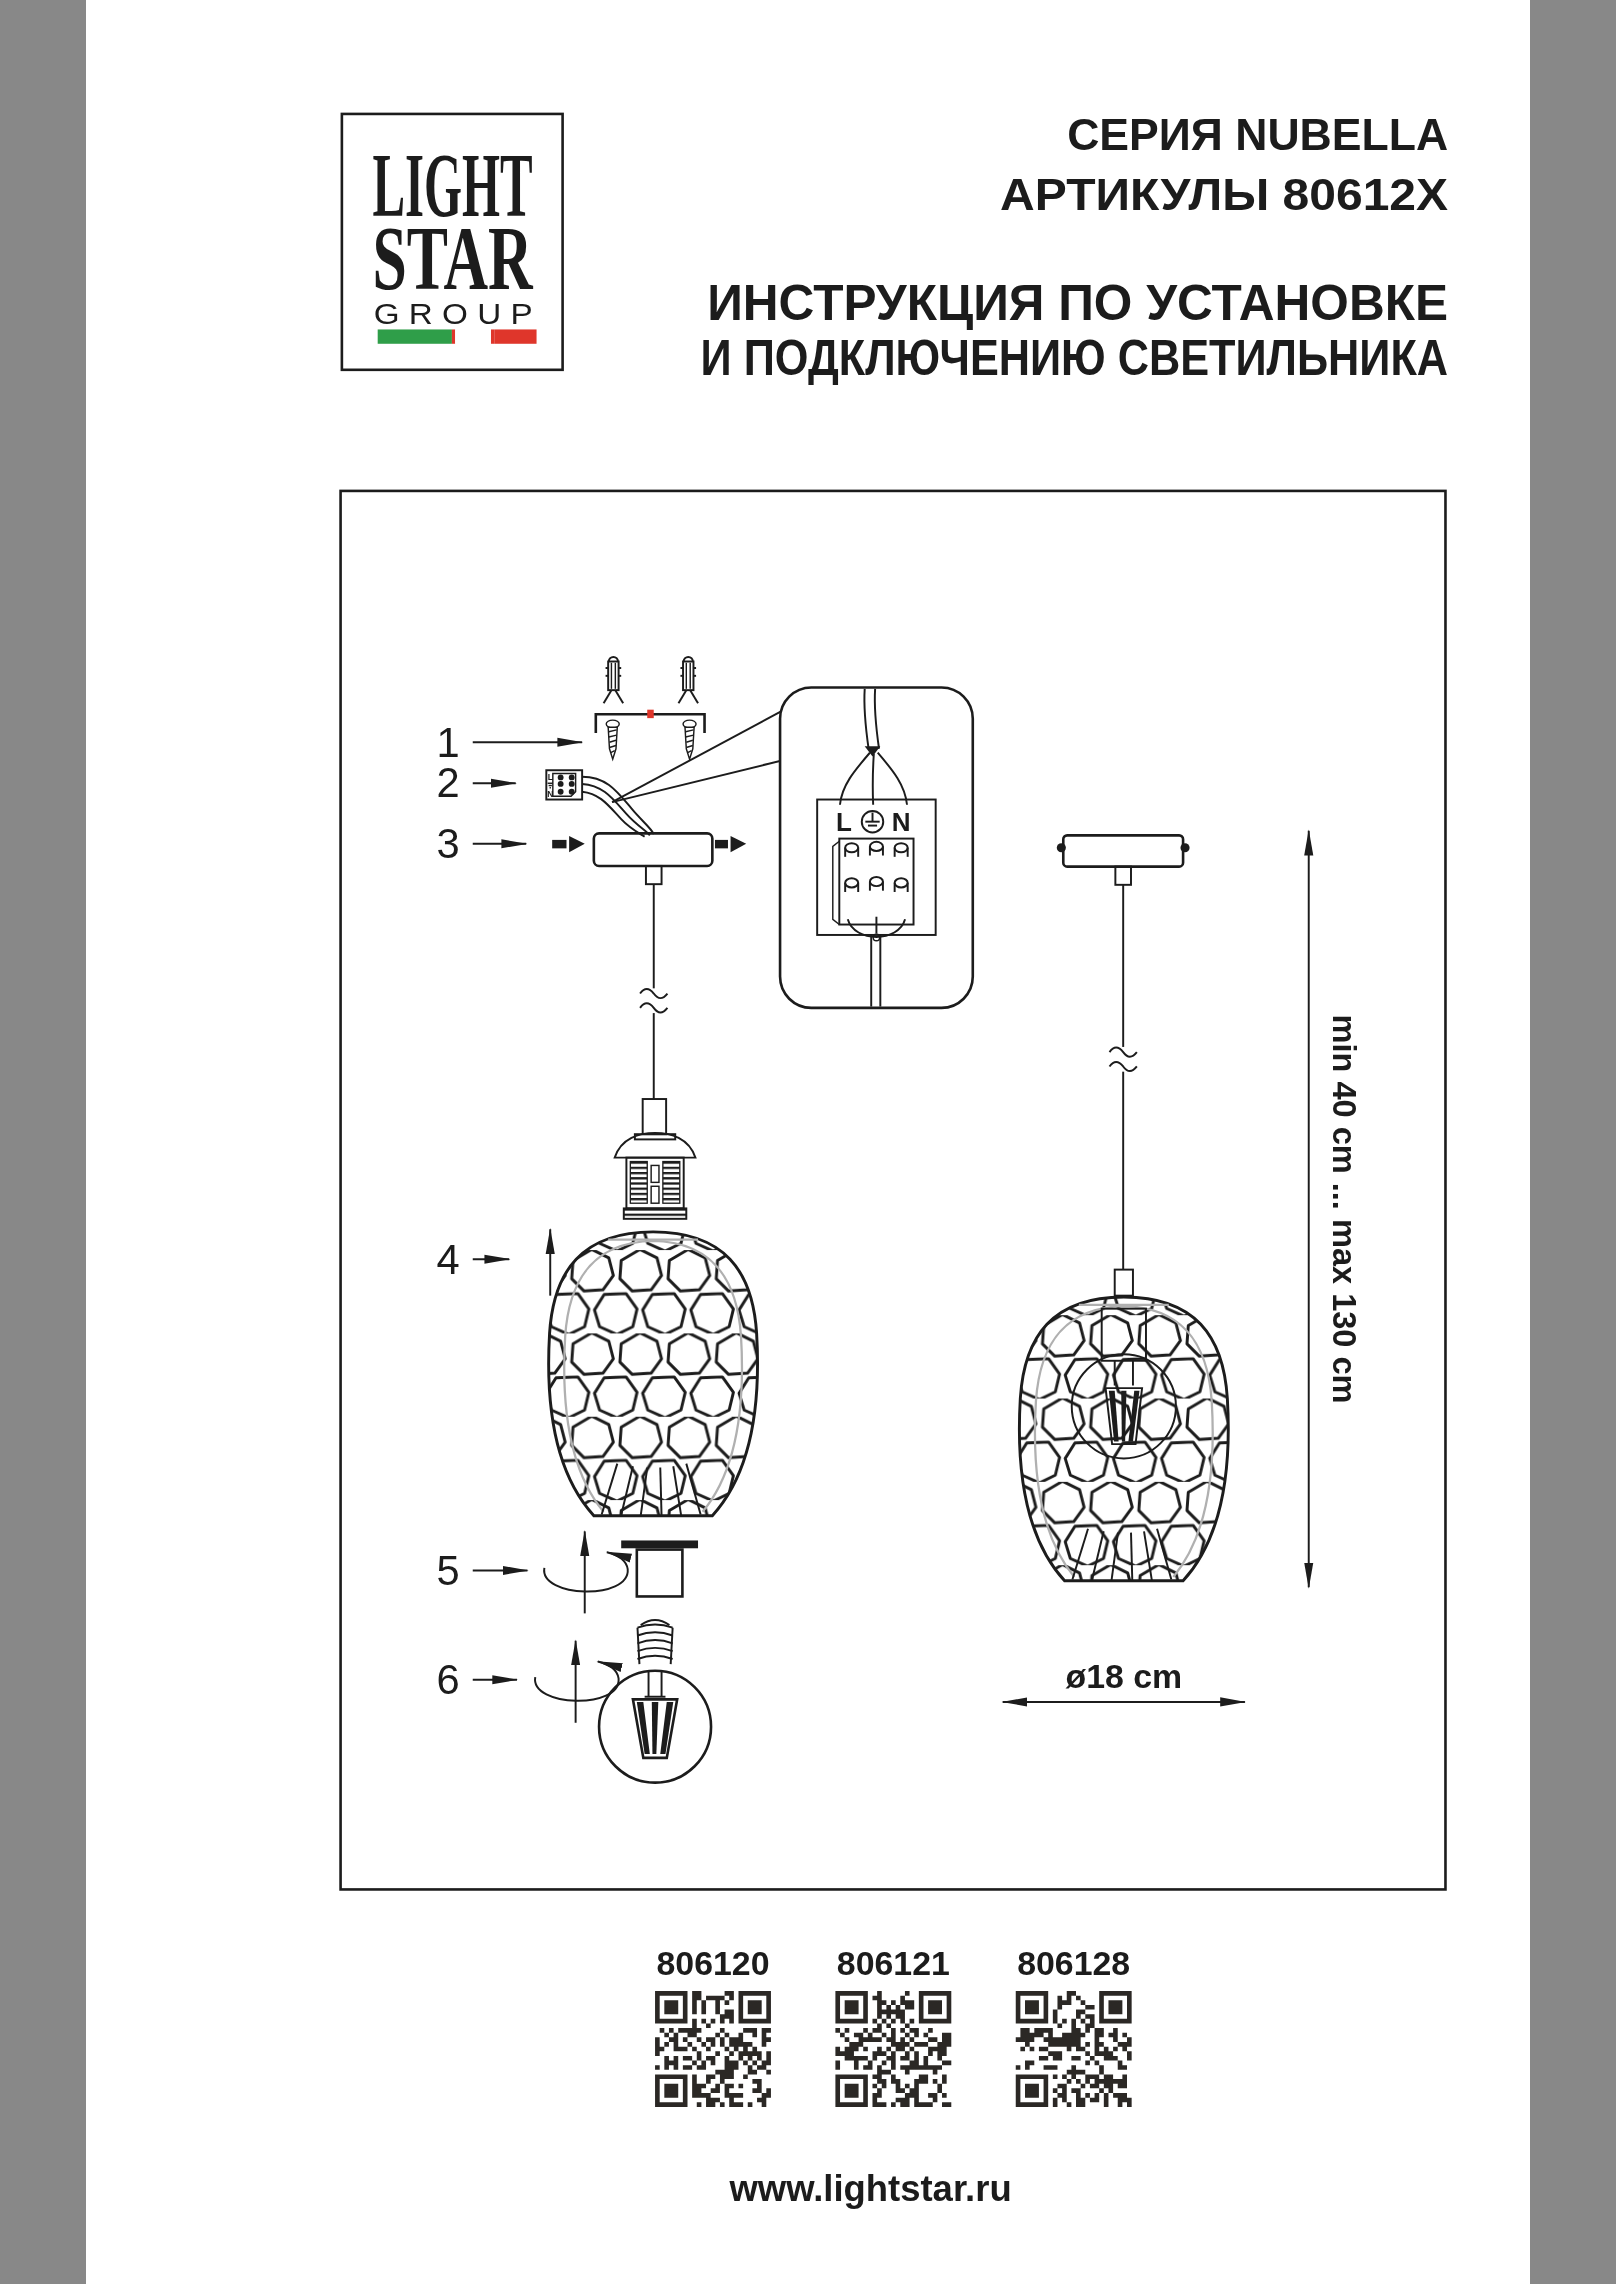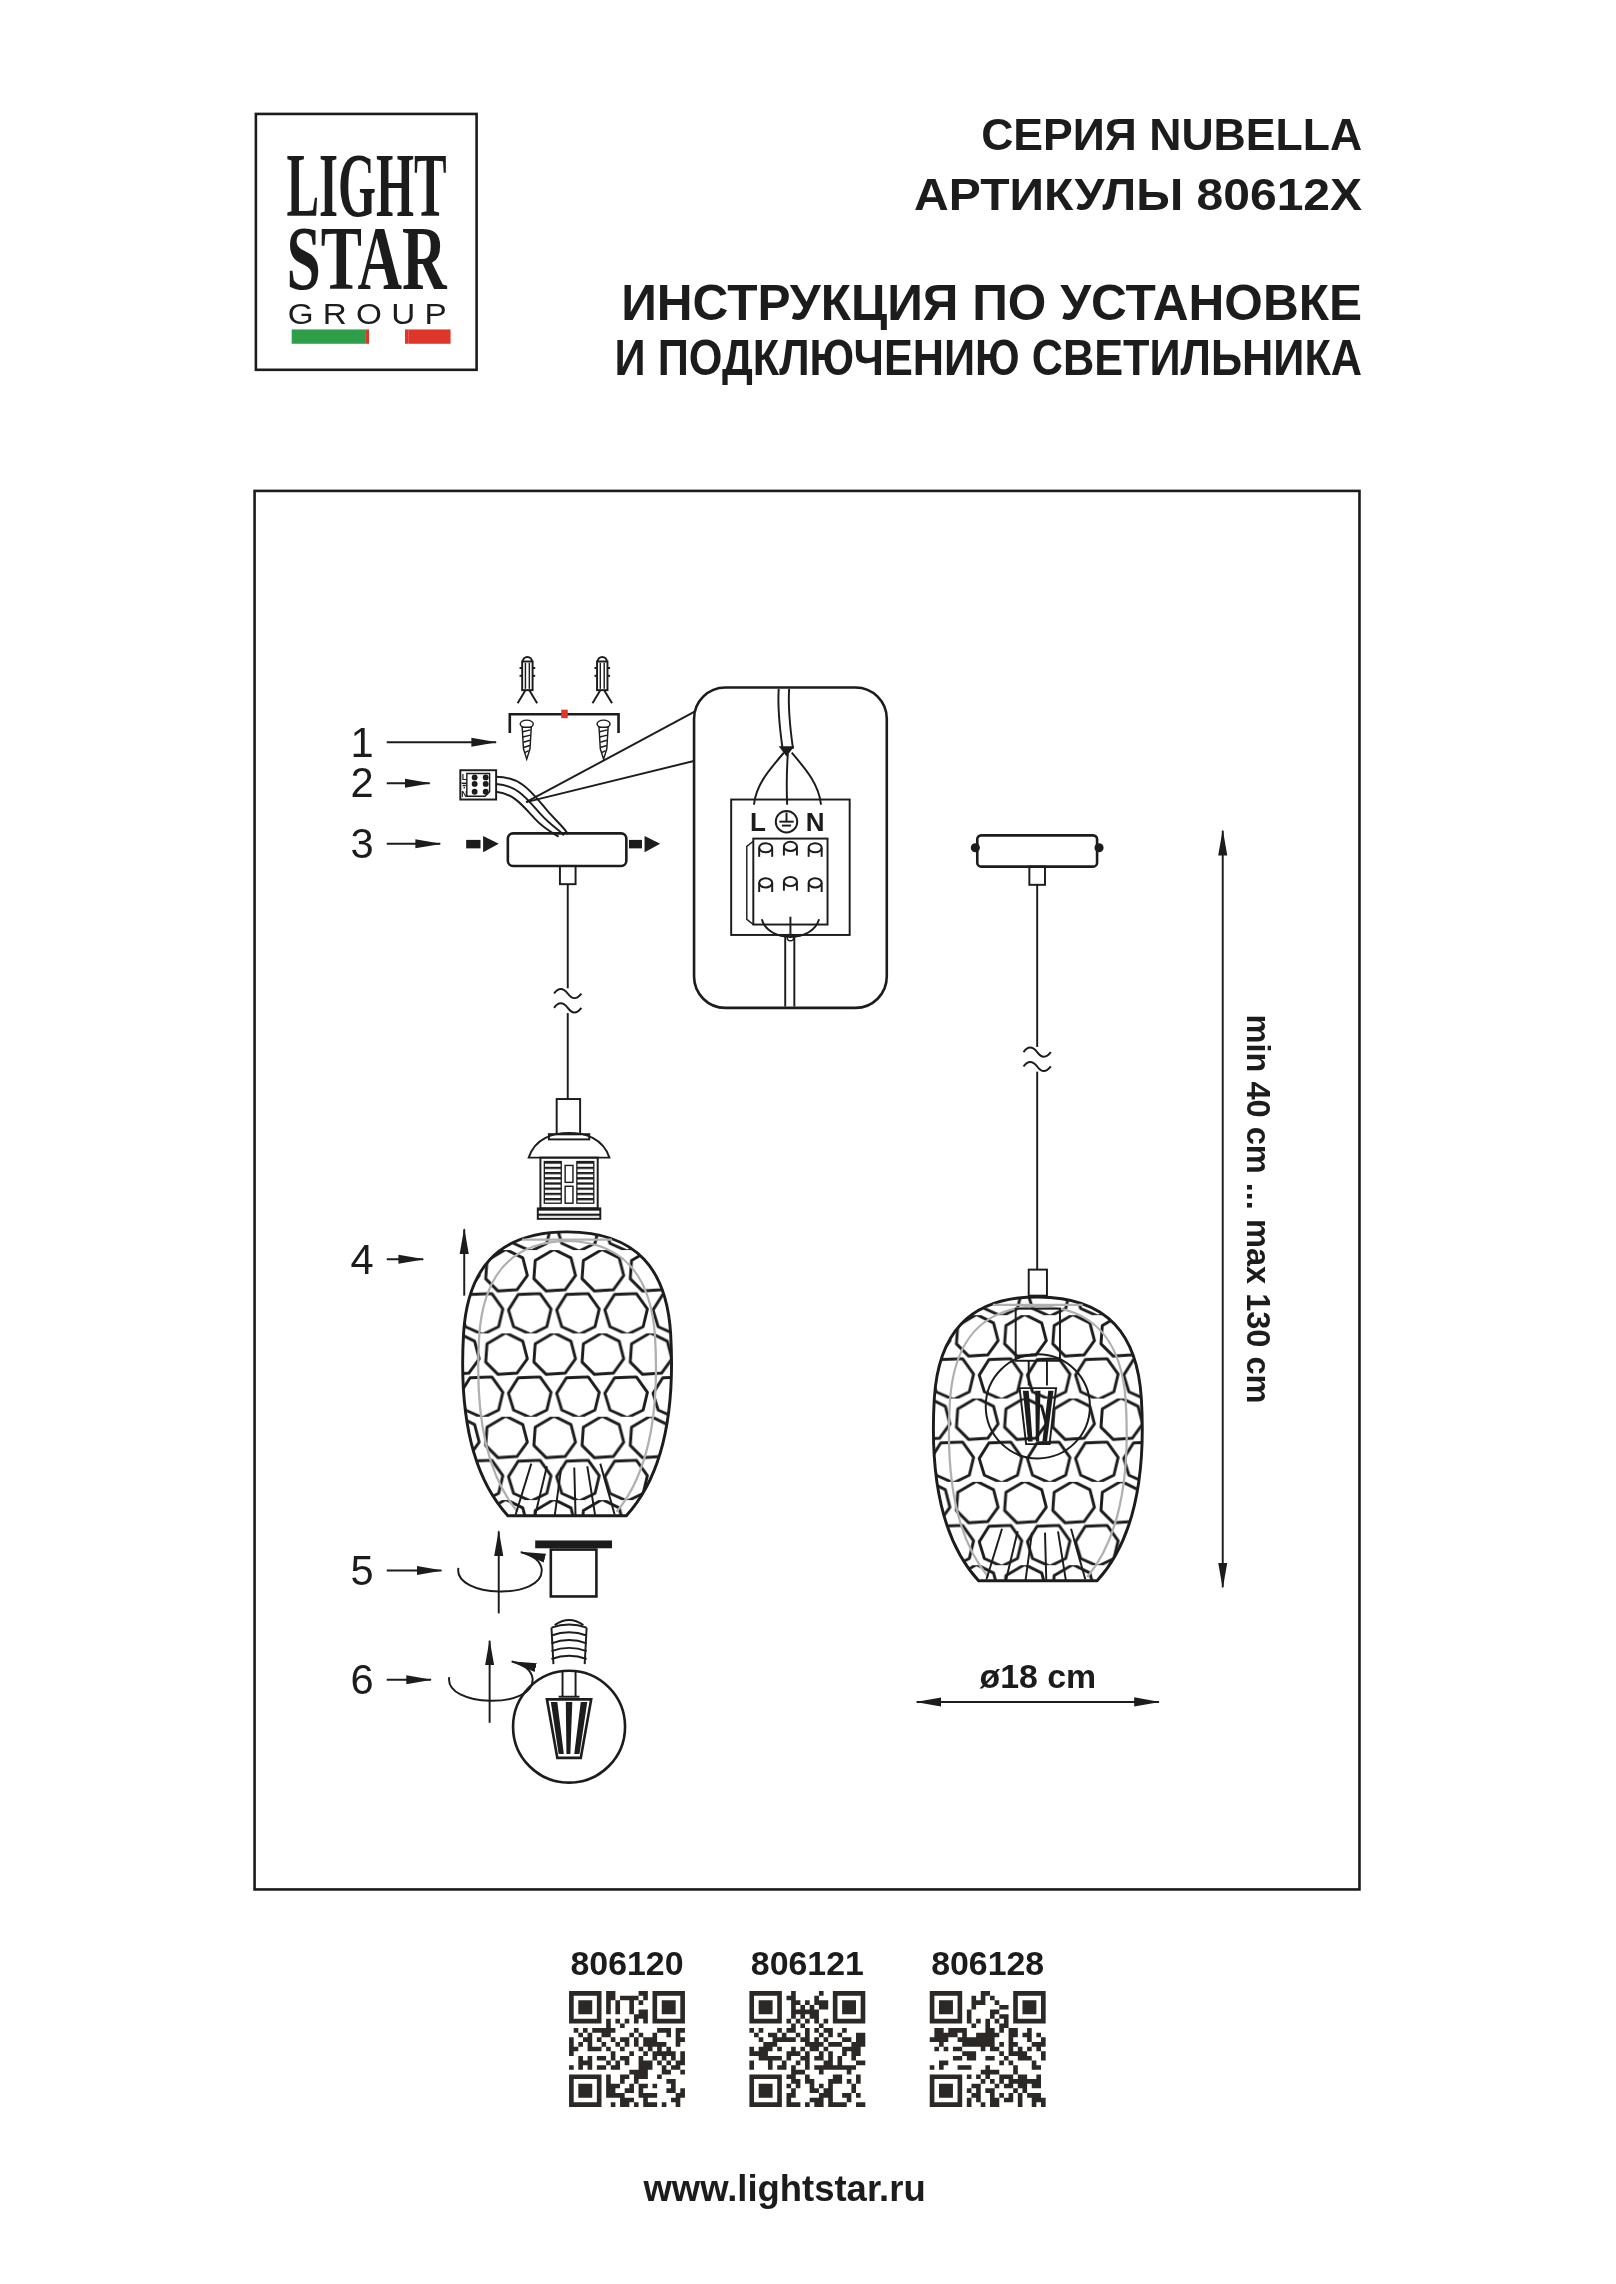--- a/index.html
+++ b/index.html
@@ -1,16 +1,16 @@
 <!DOCTYPE html>
 <html style="font-size:10.4px"><head>
 <meta charset="utf-8">
 <style>
   html,body{margin:0;padding:0;background:#888;}
-  .page{position:relative;width:1616px;height:2284px;background:#ffffff;margin:0 auto;overflow:hidden;}
+  .page{position:relative;width:1444px;height:2284px;background:#ffffff;margin:0 auto;overflow:hidden;}
   .page > svg{position:absolute;left:0;top:0;}
   svg text{font-family:"Liberation Sans","DejaVu Sans",sans-serif;fill:#1c1c1c;}
   svg .serif{font-family:"Liberation Serif","DejaVu Serif",serif;}
   svg .ln{stroke:#1c1c1c;fill:none;stroke-width:4;}
   svg .ln3{stroke:#1c1c1c;fill:none;stroke-width:3;}
   svg .ln2{stroke:#1c1c1c;fill:none;stroke-width:2.2;}
   svg .gray{stroke:#b0b0b0;fill:none;stroke-width:3.5;}
   svg .fillink{fill:#1c1c1c;stroke:none;}
 </style>
 </head>

